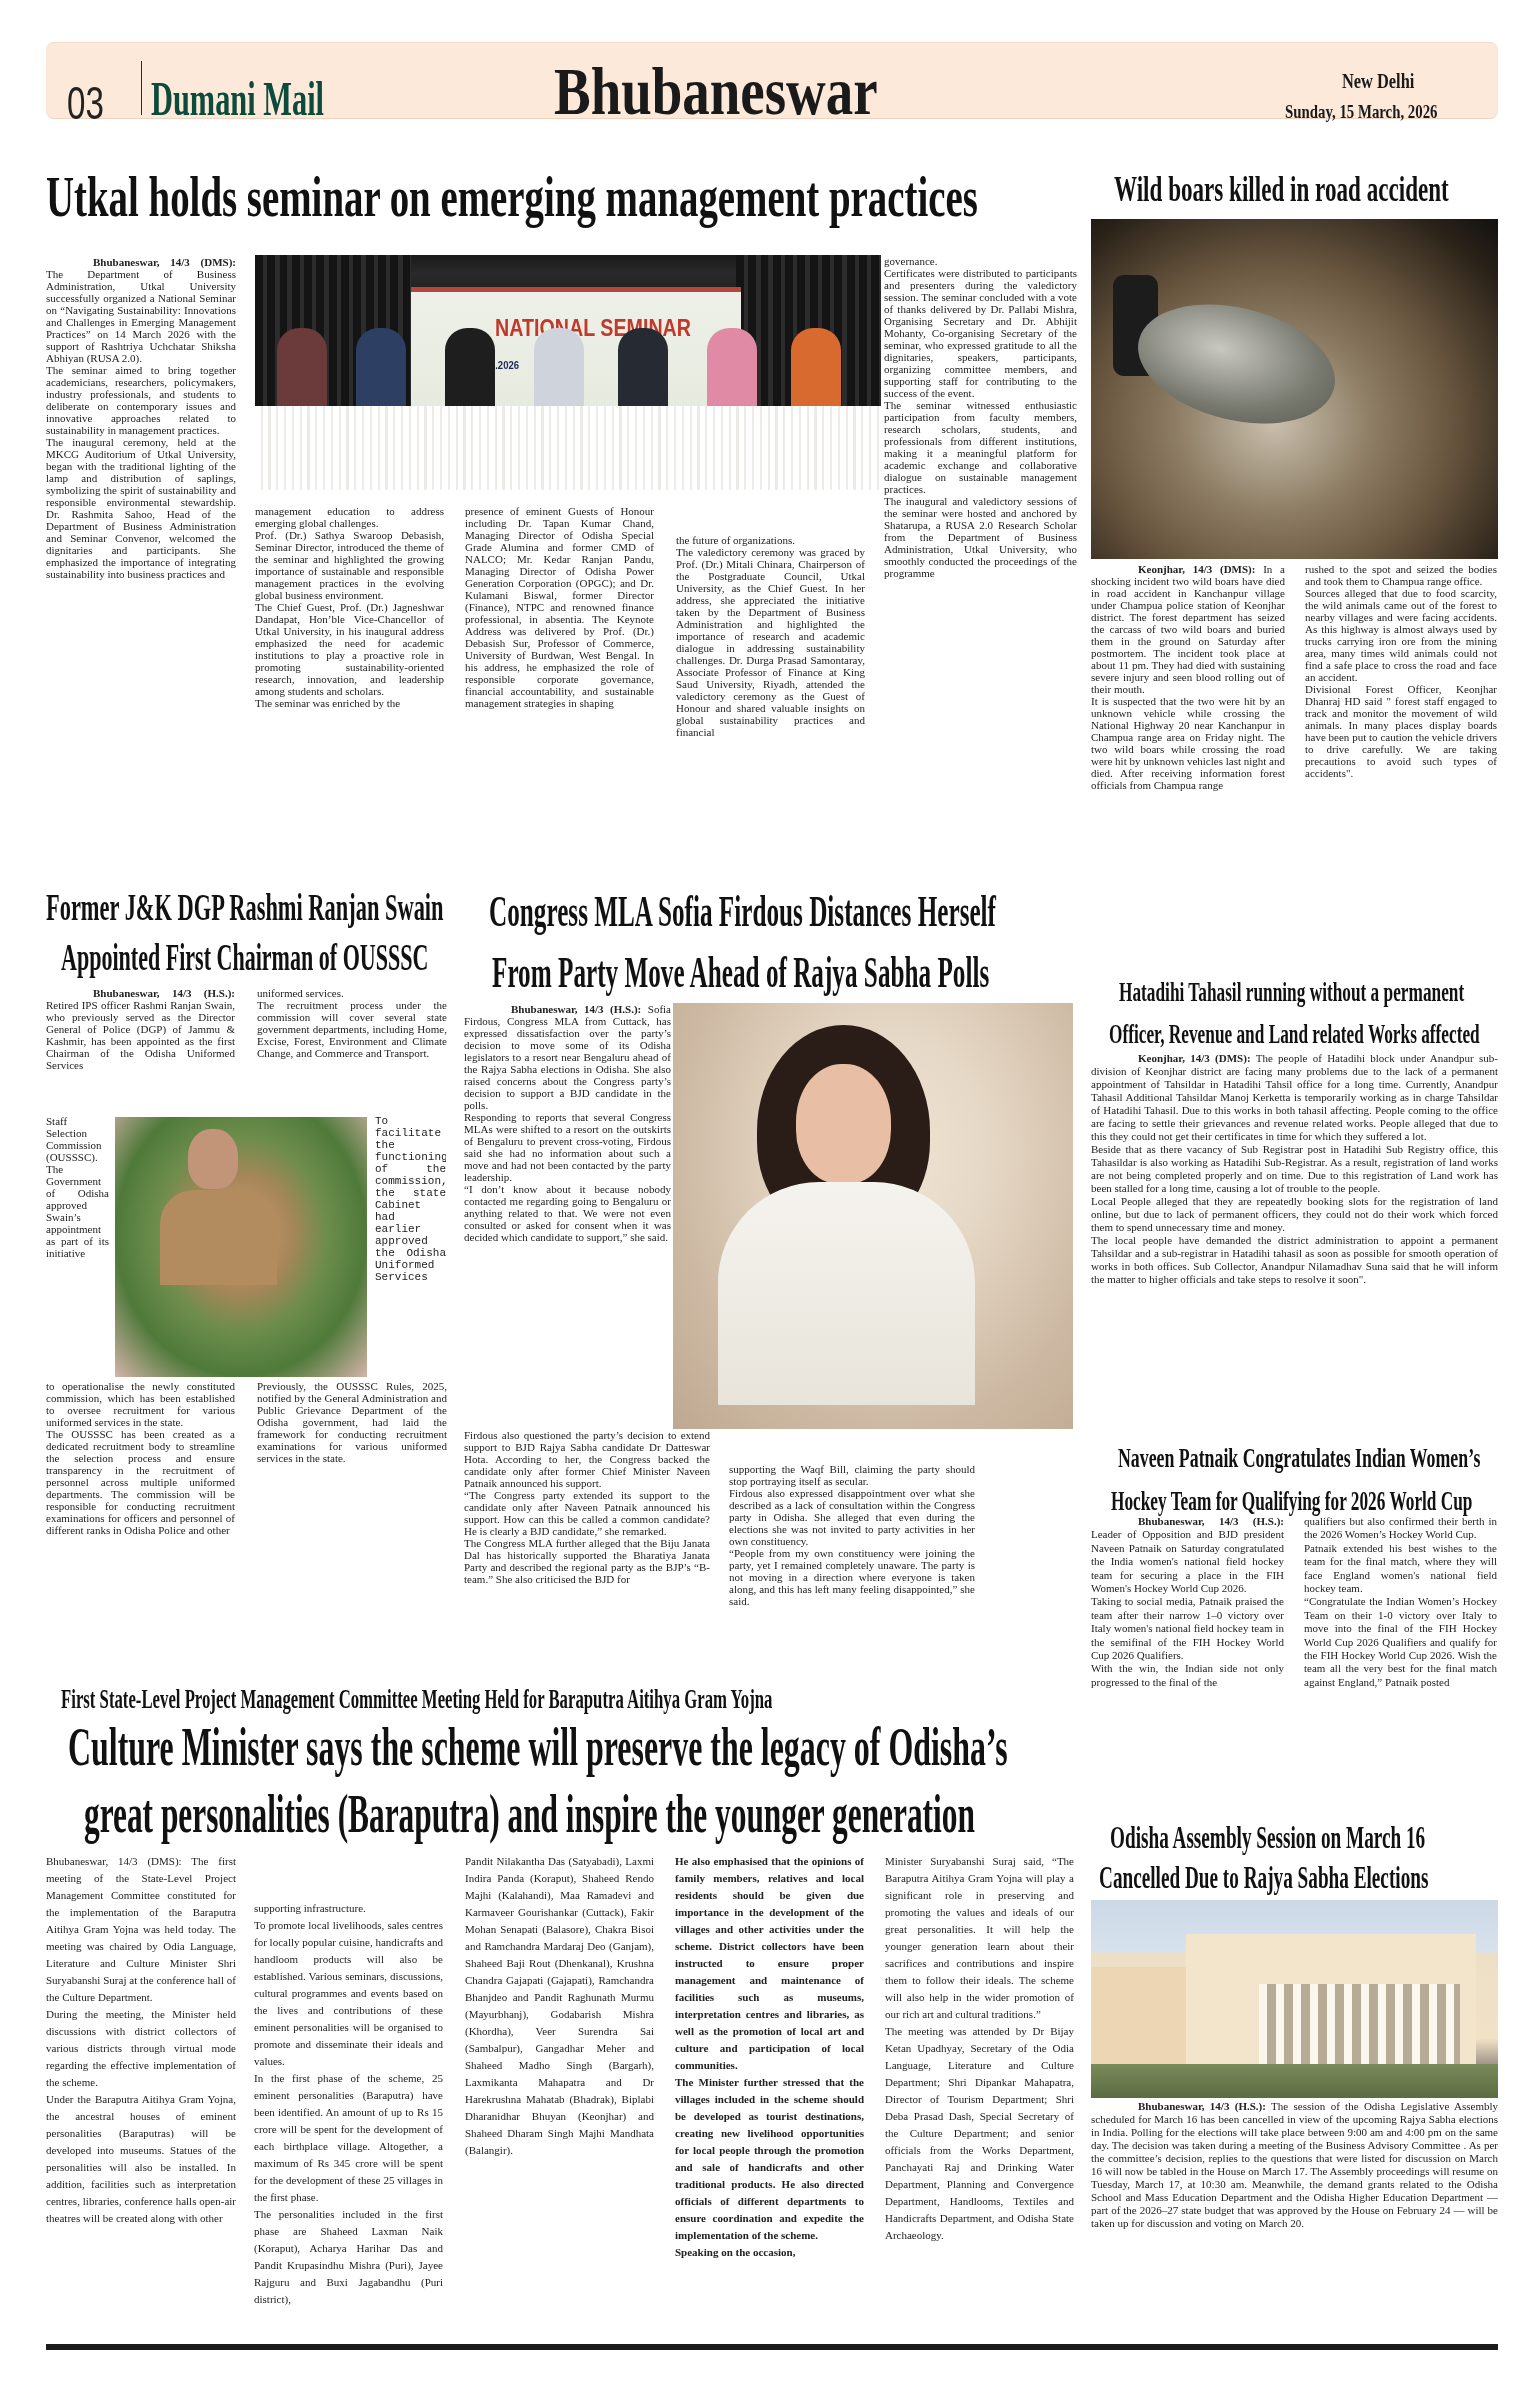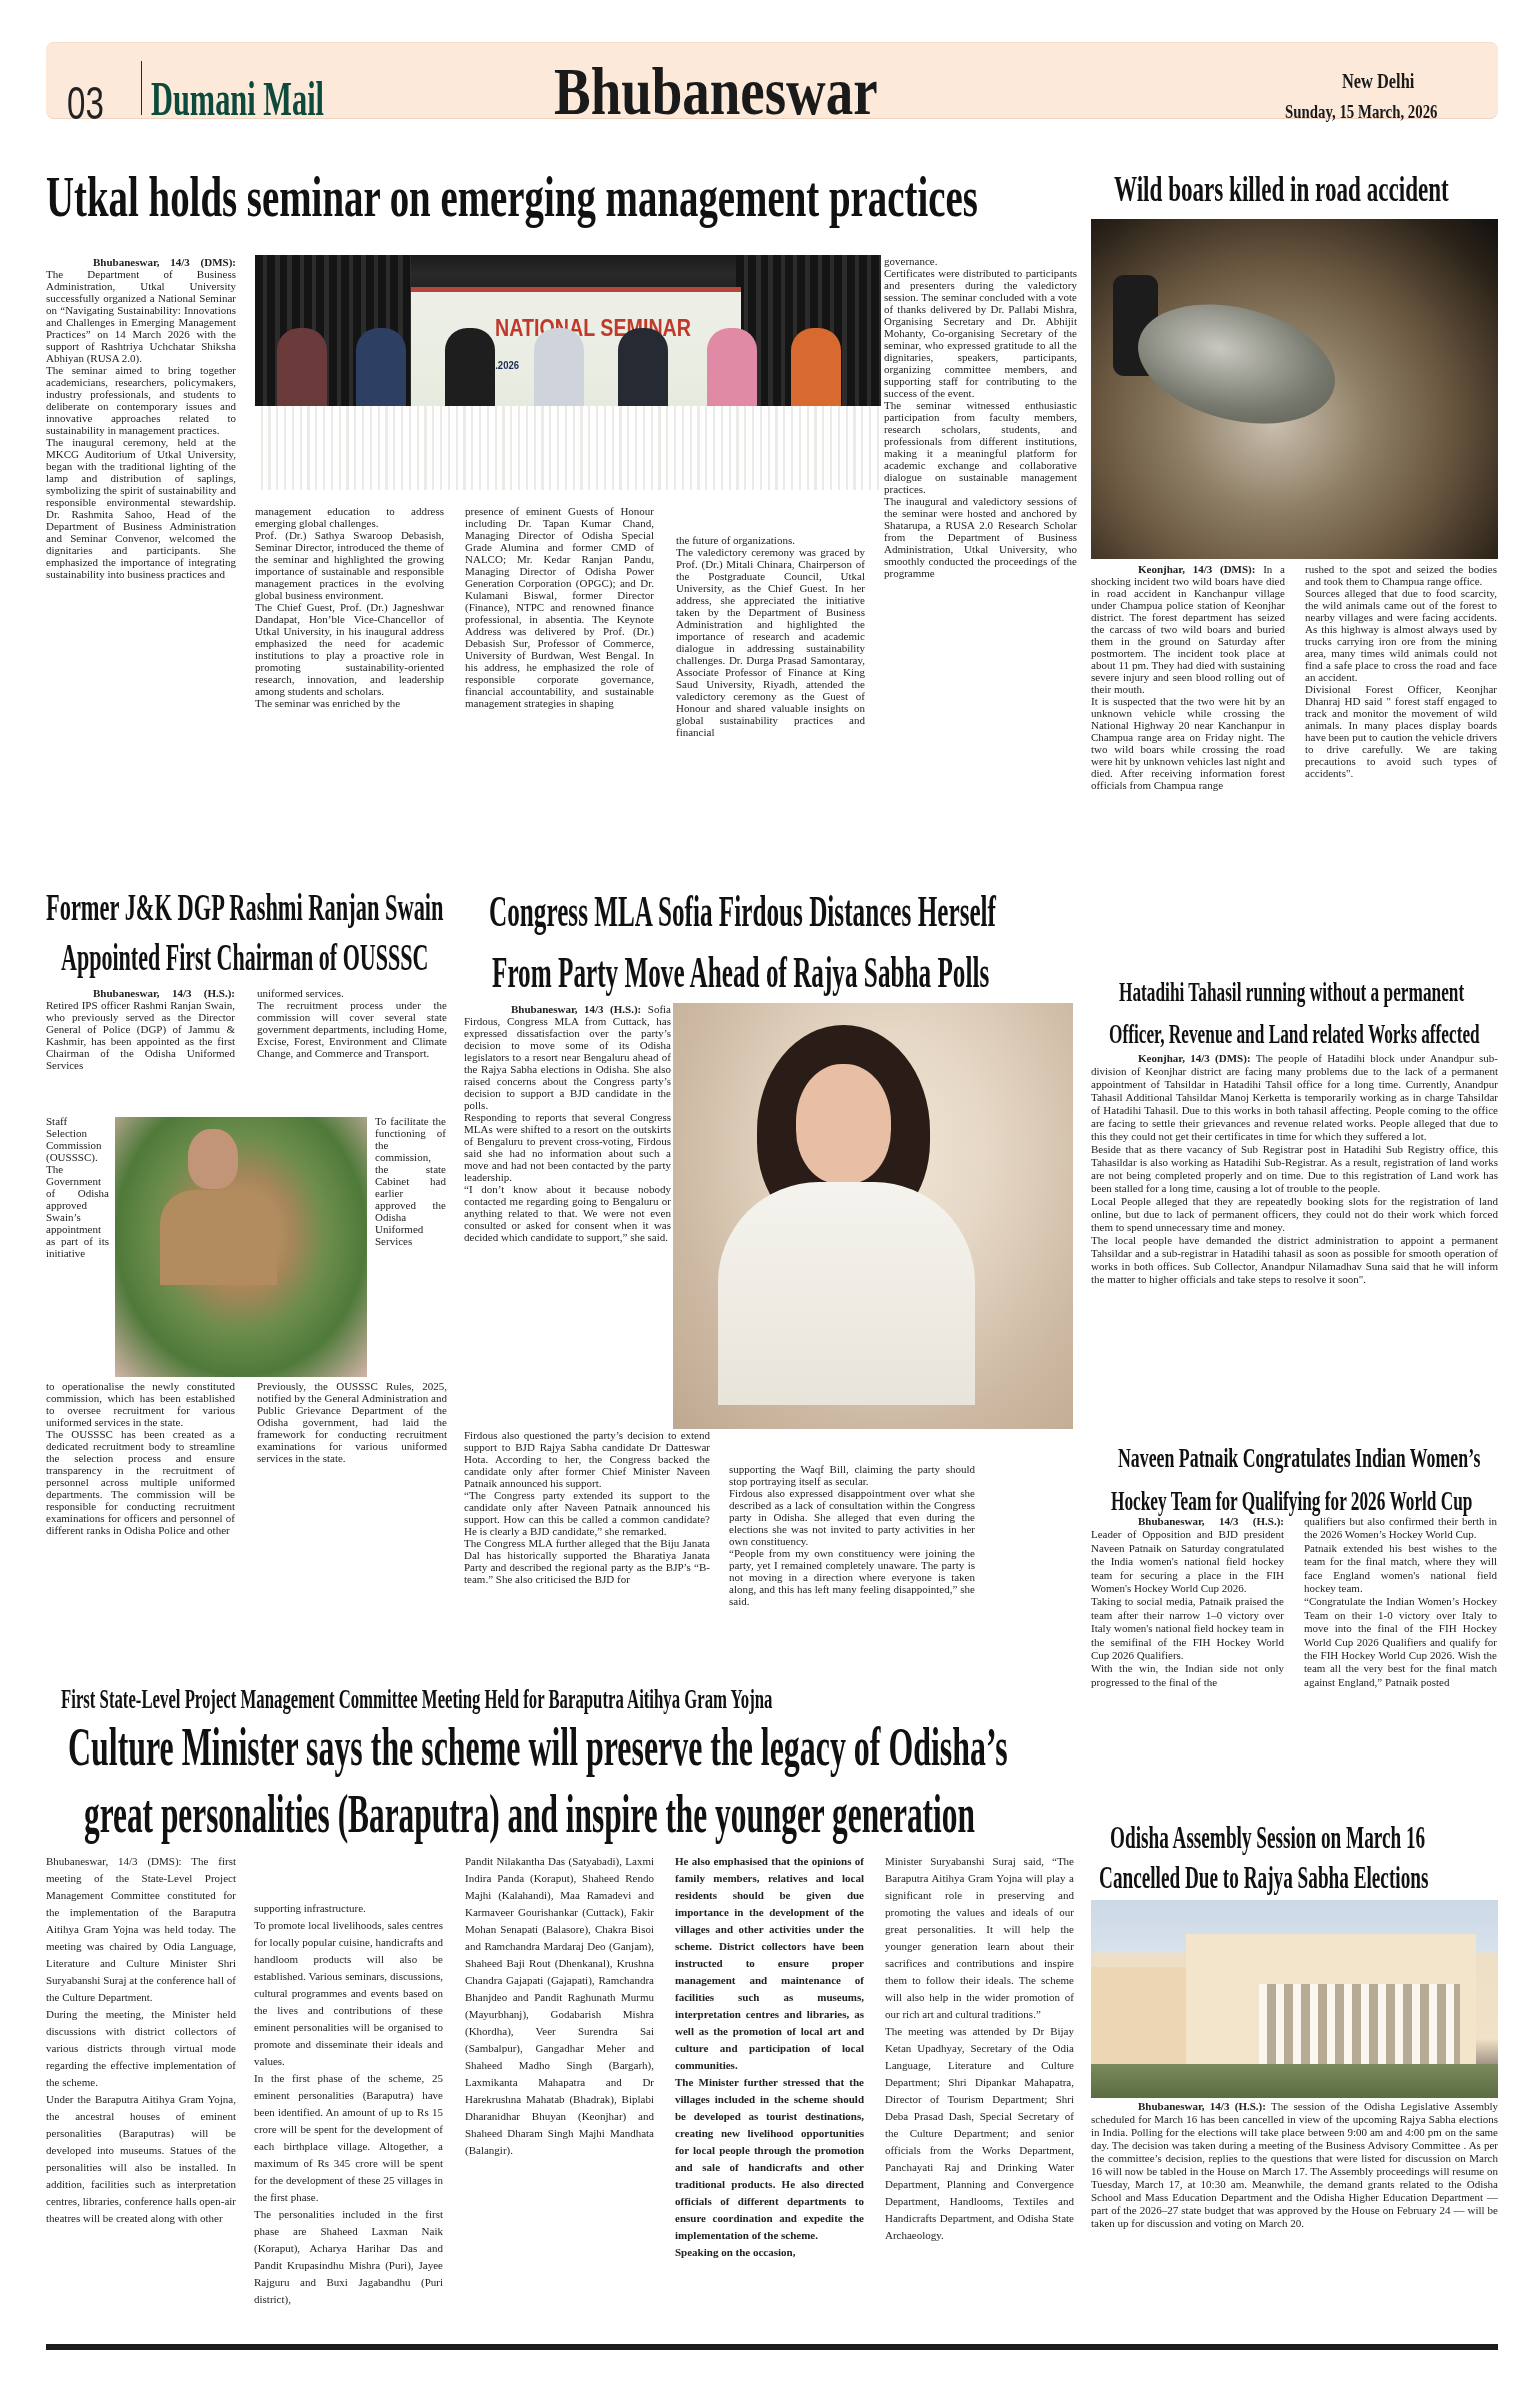--- a/index.html
+++ b/index.html
@@ -141,21 +141,21 @@
   <div class="uniform"></div>
 </div>
 <div class="col" style="left:46px;top:1380px;width:189px;height:290px;">
   <p>to operationalise the newly constituted commission, which has been established to oversee recruitment for various uniformed services in the state.</p>
   <p>The OUSSSC has been created as a dedicated recruitment body to streamline the selection process and ensure transparency in the recruitment of personnel across multiple uniformed departments. The commission will be responsible for conducting recruitment examinations for officers and personnel of different ranks in Odisha Police and other</p>
 </div>
 <div class="col" style="left:257px;top:987px;width:190px;height:128px;">
   <p>uniformed services.</p>
   <p>The recruitment process under the commission will cover several state government departments, including Home, Excise, Forest, Environment and Climate Change, and Commerce and Transport.</p>
 </div>
-<div class="col" style="left:375px;top:1115px;width:71px;height:263px;">
+<div class="col" style="left:375px;top:1115px;width:71px;height:263px;font-family:Liberation Mono, monospace;">
   <p>To facilitate the functioning of the commission, the state Cabinet had earlier approved the Odisha Uniformed Services</p>
 </div>
 <div class="col" style="left:257px;top:1380px;width:190px;height:290px;">
   <p>Previously, the OUSSSC Rules, 2025, notified by the General Administration and Public Grievance Department of the Odisha government, had laid the framework for conducting recruitment examinations for various uniformed services in the state.</p>
 </div>
 
 <h2 class="hl cond" style="left:489px;top:889px;font-size:45px;transform:scaleX(0.56);">Congress MLA Sofia Firdous Distances Herself</h2>
 <h2 class="hl cond" style="left:492px;top:950px;font-size:45px;transform:scaleX(0.56);">From Party Move Ahead of Rajya Sabha Polls</h2>
 <div class="col" style="left:464px;top:1003px;width:207px;height:424px;">
   <p><span class="dateline">Bhubaneswar, 14/3 (H.S.):</span> <span>Sofia Firdous, Congress MLA from Cuttack, has expressed dissatisfaction over the party’s decision to move some of its Odisha legislators to a resort near Bengaluru ahead of the Rajya Sabha elections in Odisha. She also raised concerns about the Congress party’s decision to support a BJD candidate in the polls.</span></p>

